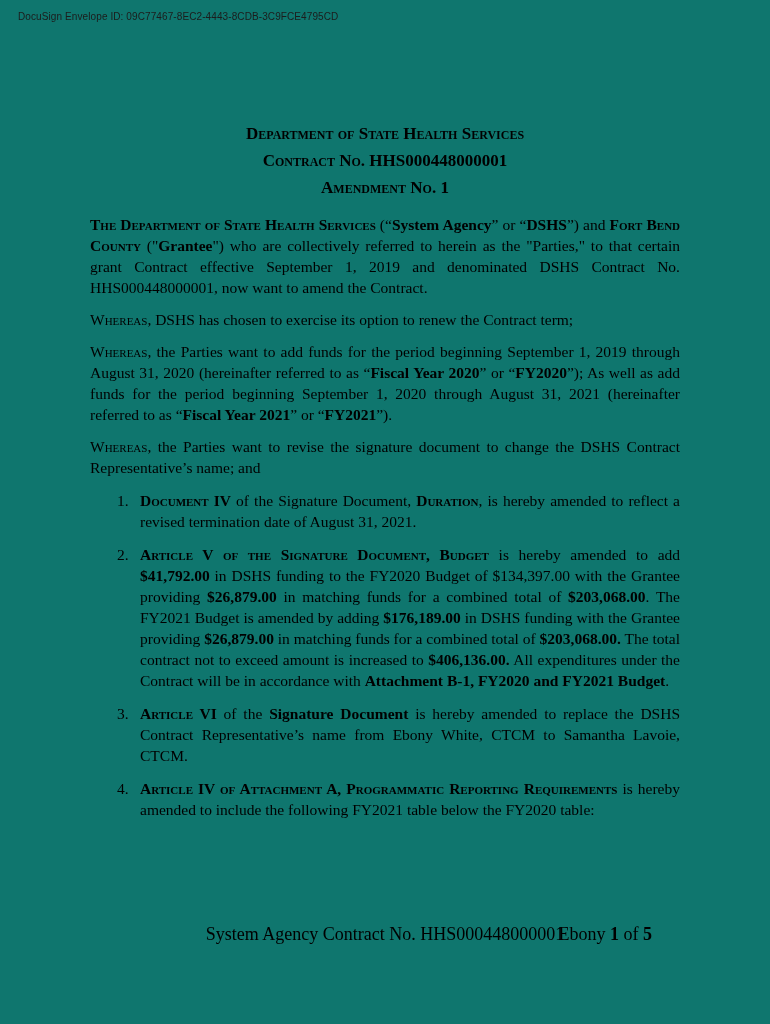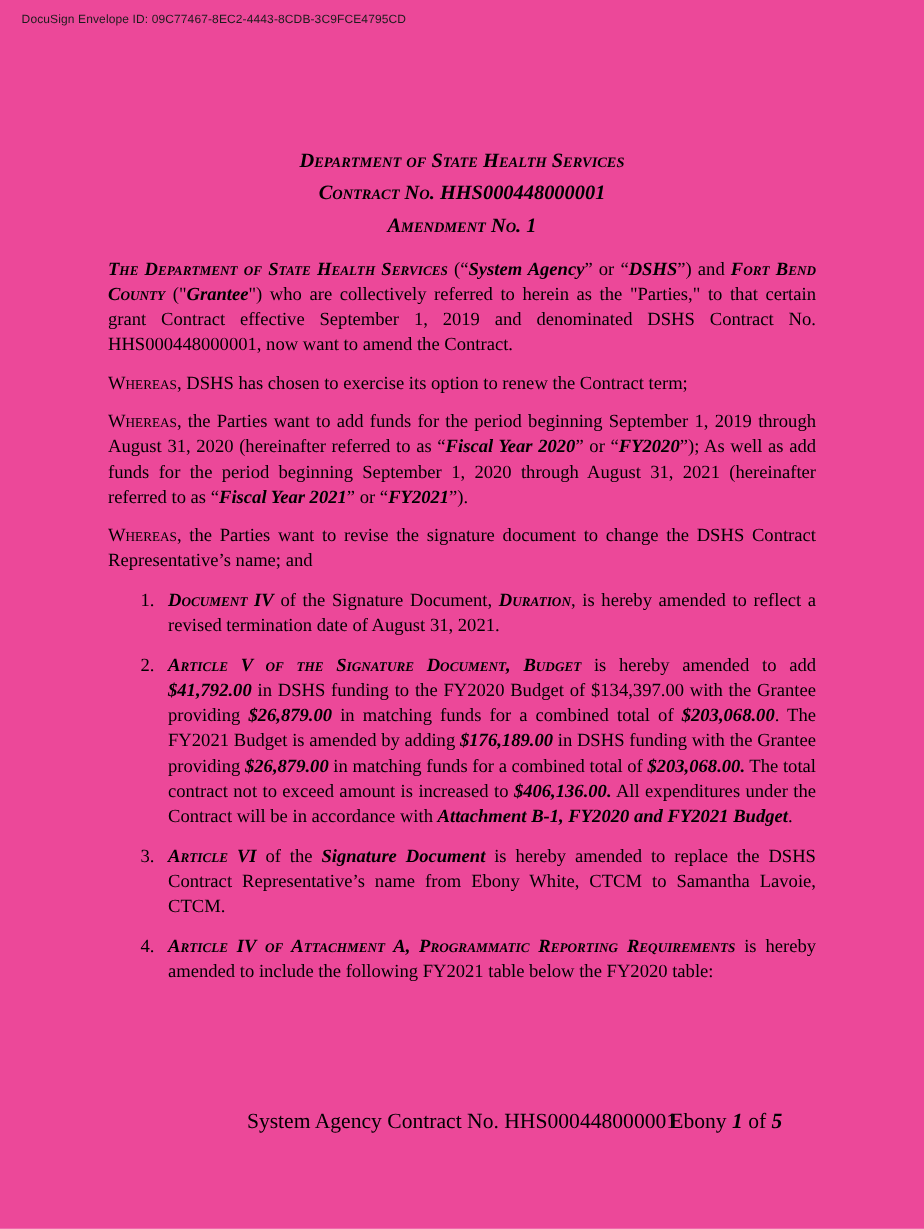--- a/index.html
+++ b/index.html
@@ -8,21 +8,21 @@
     width: 770px;
     height: 1024px;
     position: relative;
     font-family: "Liberation Serif", serif;
     color: #000000;
     overflow: hidden;
   }
   .page {
     position: absolute;
     inset: 0;
-    background: #ec4899;
+    background: #0f766e;
   }
   .envelope-id {
     position: absolute;
     top: 11px;
     left: 18px;
     font-family: "Liberation Sans", sans-serif;
     font-size: 10px;
     color: #1c1c1c;
     letter-spacing: 0.1px;
   }
@@ -34,21 +34,21 @@
   }
   .title-block {
     text-align: center;
     margin-bottom: 13px;
   }
   .title-line {
     font-size: 17px;
     line-height: 27px;
     font-weight: bold;
   }
-  .b { font-weight: bold; font-style: italic; }
+  .b { font-weight: bold; }
   .sc { font-variant: small-caps; }
   .para {
     font-size: 15.5px;
     line-height: 21px;
     text-align: justify;
     margin-bottom: 11px;
   }
   .list {
     padding-left: 27px;
     margin-top: 12px;

